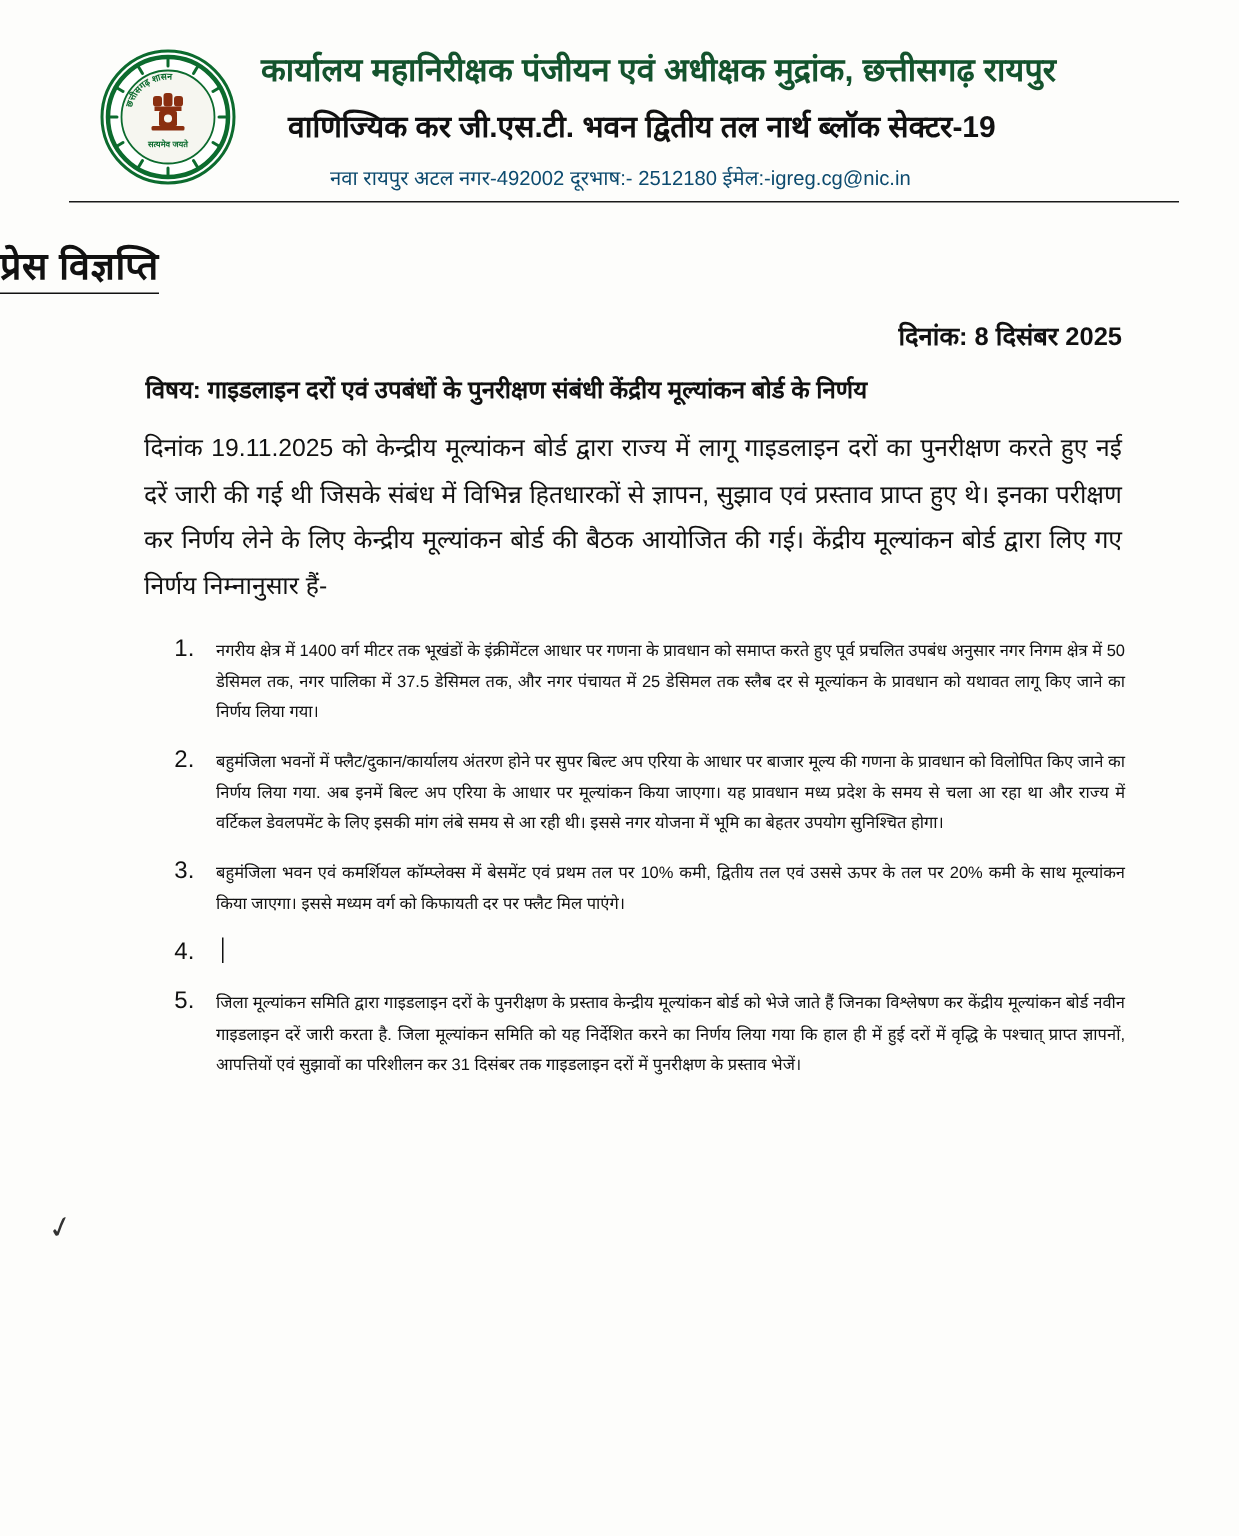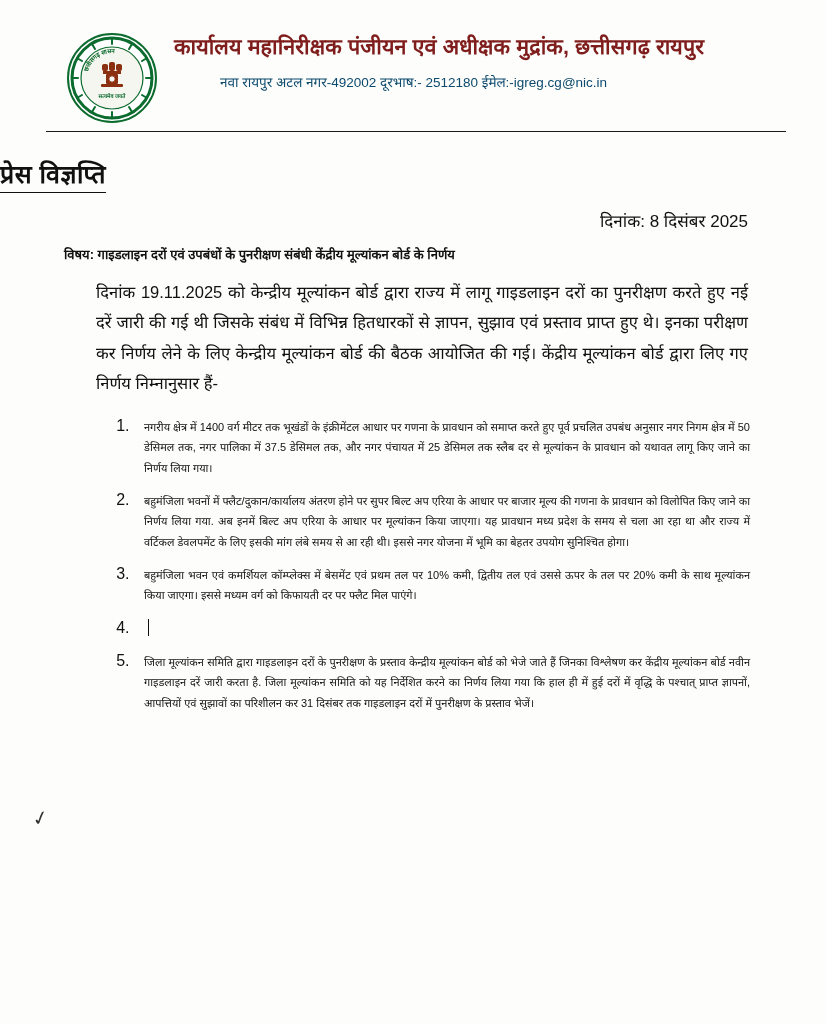--- a/index.html
+++ b/index.html
@@ -42,21 +42,21 @@
   .head-text {
     flex: 1 1 auto;
     padding-left: 16px;
     padding-top: 8px;
   }
   .head-line1 {
     font-family: "Liberation Sans", "DejaVu Sans", sans-serif;
     font-weight: bold;
     font-size: 21.5px;
     letter-spacing: 0.1px;
-    color: #7f1d1d;
+    color: #14532d;
     line-height: 1.3;
     white-space: nowrap;
   }
   .head-line2 {
     font-family: "Liberation Sans", "DejaVu Sans", sans-serif;
     font-weight: bold;
     font-size: 20px;
     color: #111;
     line-height: 1.3;
     margin-top: 10px;
@@ -92,29 +92,29 @@
   }
   .press-title::after {
     content: "";
     display: block;
     border-bottom: 1.4px solid #111;
     margin-top: 2px;
   }
   .date-line {
     text-align: right;
     font-family: "Liberation Sans", "DejaVu Sans", sans-serif;
-    font-weight: normal;
+    font-weight: bold;
     font-size: 17px;
     margin: 16px 78px 0 0;
   }
   .subject-line {
     font-family: "Liberation Sans", "DejaVu Sans", sans-serif;
     font-weight: bold;
-    font-size: 13px;
-    margin: 14px 52px 0 64px;
+    font-size: 16px;
+    margin: 14px 52px 0 97px;
     line-height: 1.45;
   }
 
   
   .body-para {
     font-family: "Liberation Sans", "DejaVu Sans", sans-serif;
     font-size: 16.5px;
     line-height: 1.85;
     margin: 12px 78px 12px 96px;
     text-align: justify;
@@ -195,20 +195,21 @@
           <rect x="37" y="39" width="18" height="3"></rect>
           <rect x="40" y="42" width="12" height="10" rx="1"></rect>
           <rect x="35" y="52" width="22" height="3" rx="1"></rect>
           <circle cx="46" cy="47" r="3.2" fill="#f6f6f0" stroke="#8a2f10" stroke-width="1"></circle>
         </g>
         <text x="46" y="66" text-anchor="middle" font-family="Liberation Sans, sans-serif" font-size="5.5" fill="#0c6b2e" font-weight="bold">सत्यमेव जयते</text>
       </svg>
     </div>
     <div class="head-text">
       <div class="head-line1">कार्यालय महानिरीक्षक पंजीयन एवं अधीक्षक मुद्रांक, छत्तीसगढ़ रायपुर</div>
+      <div class="head-line2">वाणिज्यिक कर जी.एस.टी. भवन द्वितीय तल नार्थ ब्लॉक सेक्टर-19</div>
       <div class="head-line3">नवा रायपुर अटल नगर-492002 दूरभाष:- 2512180 ईमेल:-igreg.cg@nic.in</div>
     </div>
   </div>
   <hr class="hr-top">
 
   <div class="title-block">
     <span class="press-title">प्रेस विज्ञप्ति</span>
   </div>
 
   <div class="date-line">दिनांक: 8 दिसंबर 2025</div>

